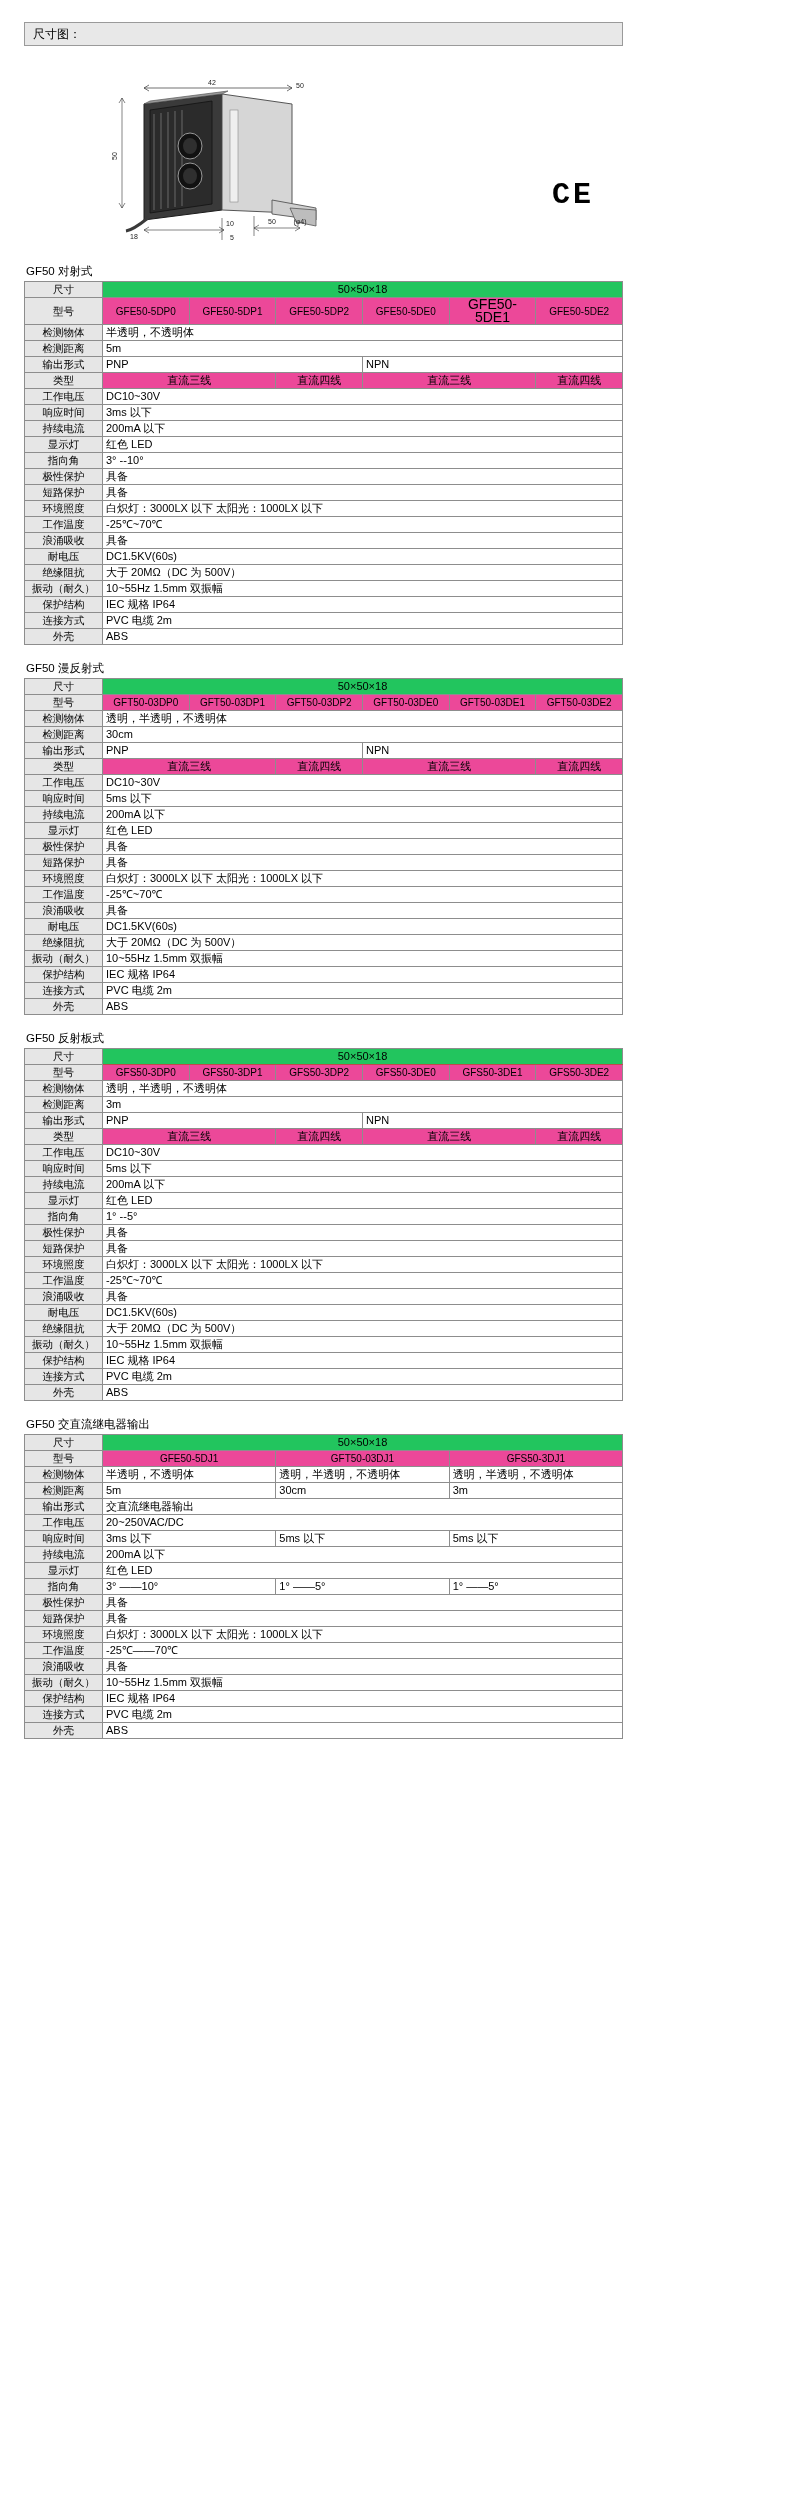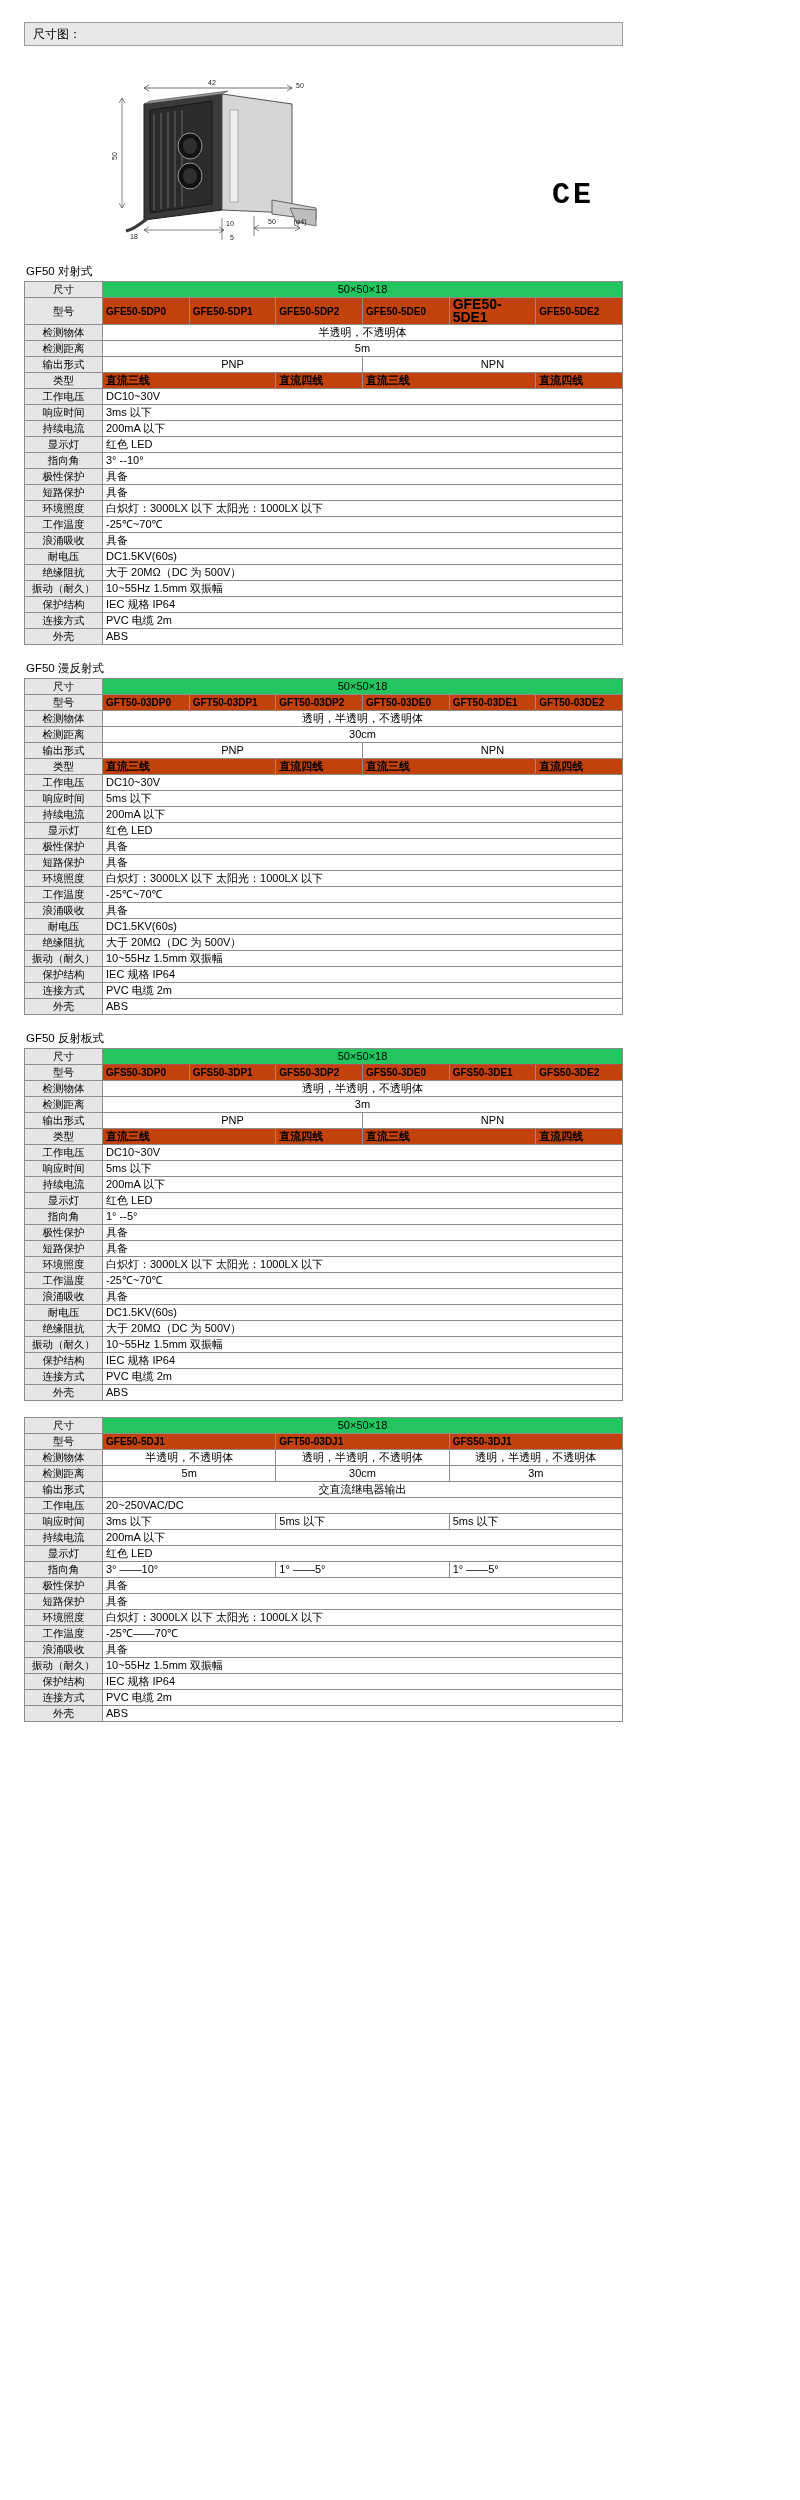--- a/index.html
+++ b/index.html
@@ -78,25 +78,24 @@
     line-height: 13px;
     white-space: nowrap;
     overflow: hidden;
   }
   td.lbl {
     width: 78px;
     background: #e6e6e6;
     text-align: center;
     font-size: 10.5px;
   }
-  td.ctr { text-align: center; }
+  td.ctr { }
   td.hdr {
-    background: #c2410c;
-    text-align: left;
-    font-weight: bold;
+    background: #ec4899;
+    text-align: center;
   }
   td.dim {
     text-align: center;
     background: #22c55e;
   }
   td.val { text-align: left; padding-left: 5px; }
   .redline { border-bottom: 1px solid #c04a4a !important; }
 
   
   .dimtext {
@@ -517,20 +516,21 @@
               <td colspan="6" class="val">PVC  电缆  2m</td>
             </tr>
             <tr>
               <td class="lbl">外壳</td>
               <td colspan="6" class="val">ABS</td>
             </tr>
           </tbody>
         </table>
       </div>
       <div class="section">
+        <div class="section-title">GF50 交直流继电器输出</div>
         <table class="spec">
           <colgroup>
             <col style="width: 78px;">
             <col style="width: calc(16.6667% - 13px);">
             <col style="width: calc(16.6667% - 13px);">
             <col style="width: calc(16.6667% - 13px);">
             <col style="width: calc(16.6667% - 13px);">
             <col style="width: calc(16.6667% - 13px);">
             <col style="width: calc(16.6667% - 13px);">
           </colgroup>

